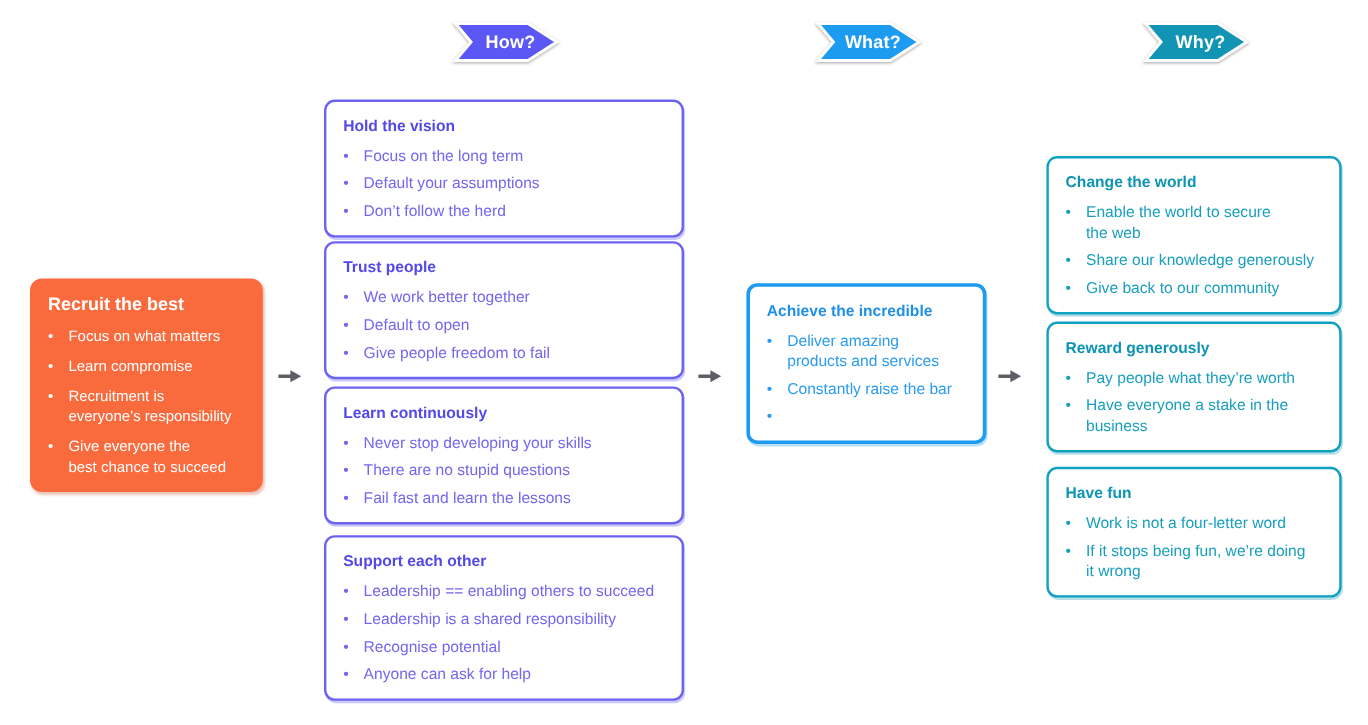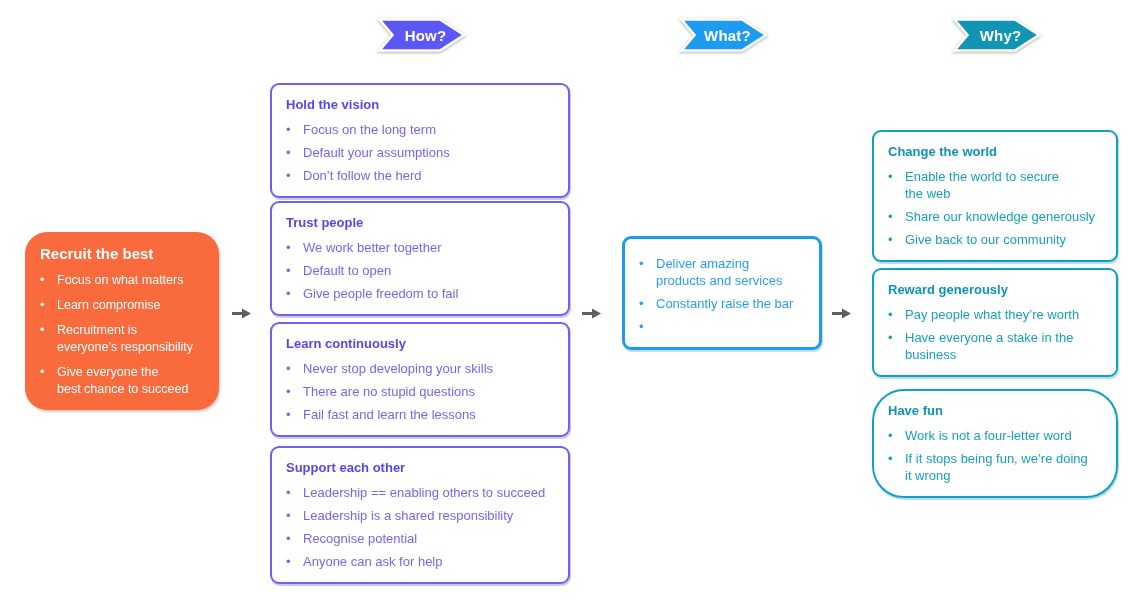--- a/index.html
+++ b/index.html
@@ -34,23 +34,23 @@
   .pos-how-0{top:83px;}  .pos-how-1{top:201px;}  .pos-how-2{top:322px;}  .pos-how-3{top:446px;}
 
   .what-card{left:622px;top:236px;width:200px;border-color:#1D9BF0;border-width:3px;
     box-shadow:1px 2px 0 rgba(29,155,240,.3);}
   .what-card h3{color:#1E90E8;}
   .what-card .bullets{color:#2B9CF2;}
 
   .why-card{left:872px;width:246px;border-color:#10A0C0;box-shadow:1px 2px 0 rgba(18,149,181,.3);}
   .why-card h3{color:#0D93B4;}
   .why-card .bullets{color:#189FBE;}
-  .pos-why-0{top:130px;} .pos-why-1{top:268px;} .pos-why-2{top:389px;border-radius:32px;}
-
-  .recruit-card{left:25px;top:232px;width:194px;background:#F96A3D;border:none;border-radius:22px;
+  .pos-why-0{top:130px;} .pos-why-1{top:268px;} .pos-why-2{top:389px;}
+
+  .recruit-card{left:25px;top:232px;width:194px;background:#F96A3D;border:none;border-radius:10px;
     padding:12px 15px 12px 15px;color:#ffffff;box-shadow:1px 2px 2px rgba(190,70,30,.3);}
   .recruit-card h3{color:#ffffff;font-size:15px;margin-bottom:6px;}
   .recruit-card .bullets{color:#ffffff;}
   .recruit-card .bullets li{font-size:12.5px;line-height:17px;margin-top:8px;}
 
   
   .flow-arrow{position:absolute;width:21px;height:13px;}
   .fa-1{left:231px;top:307px;} .fa-2{left:581px;top:307px;} .fa-3{left:831px;top:307px;}
   .flow-arrow path.shaft{stroke:#5C6066;stroke-width:3;fill:none;}
   .flow-arrow path.head{fill:#5C6066;}
@@ -170,20 +170,21 @@
           <span class="bt">Recognise potential</span>
         </li>
         <li>
           <span class="dot">•</span>
           <span class="bt">Anyone can ask for help</span>
         </li>
       </ul>
   </div>
 
   <div class="card what-card">
+    <h3>Achieve the incredible</h3>
     <ul class="bullets">
         <li>
           <span class="dot">•</span>
           <span class="bt">Deliver amazing
 products and services</span>
         </li>
         <li>
           <span class="dot">•</span>
           <span class="bt">Constantly raise the bar</span>
         </li>

